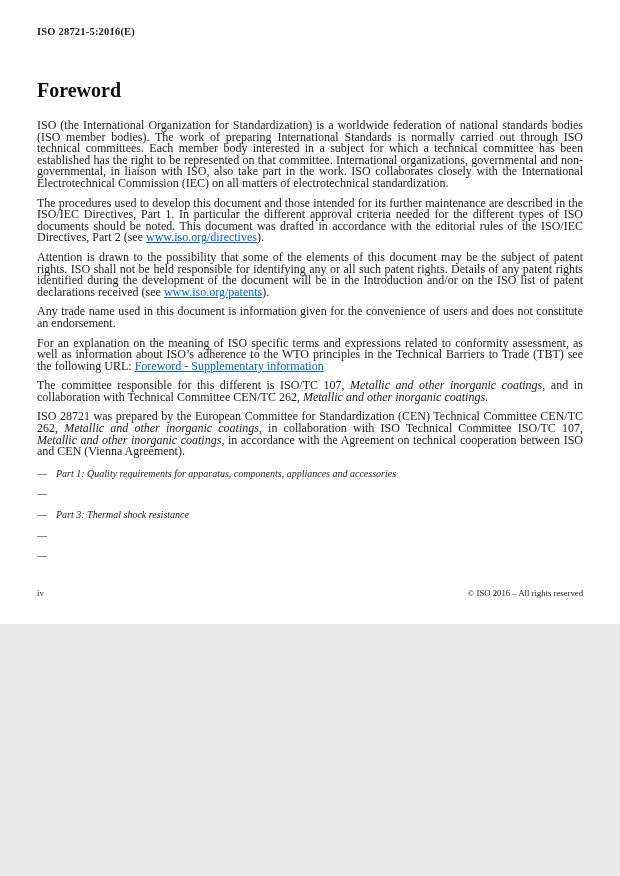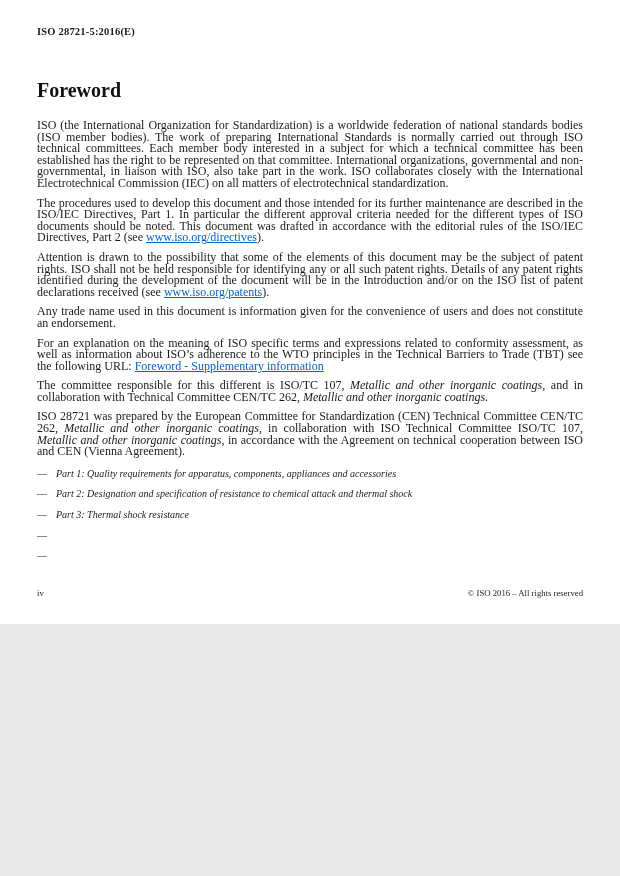--- a/index.html
+++ b/index.html
@@ -104,21 +104,20 @@
     <p class="para"><span>ISO 28721 was prepared by the European Committee for Standardization (CEN) Technical Committee CEN/TC 262, </span><span class="it">Metallic and other inorganic coatings</span><span>, in collaboration with ISO Technical Committee ISO/TC 107, </span><span class="it">Metallic and other inorganic coatings</span><span>, in accordance with the Agreement on technical cooperation between ISO and CEN (Vienna Agreement).</span></p>
 
 
     <ul class="parts-list">
       <li>
           <span class="dash">—</span>
           <span class="part-text">Part 1: Quality requirements for apparatus, components, appliances and accessories</span>
         </li>
       <li>
           <span class="dash">—</span>
-          <span class="part-text">Part 2: Designation and specification of resistance to chemical attack and thermal shock</span>
         </li>
       <li>
           <span class="dash">—</span>
           <span class="part-text">Part 3: Thermal shock resistance</span>
         </li>
       <li>
           <span class="dash">—</span>
         </li>
       <li>
           <span class="dash">—</span>

